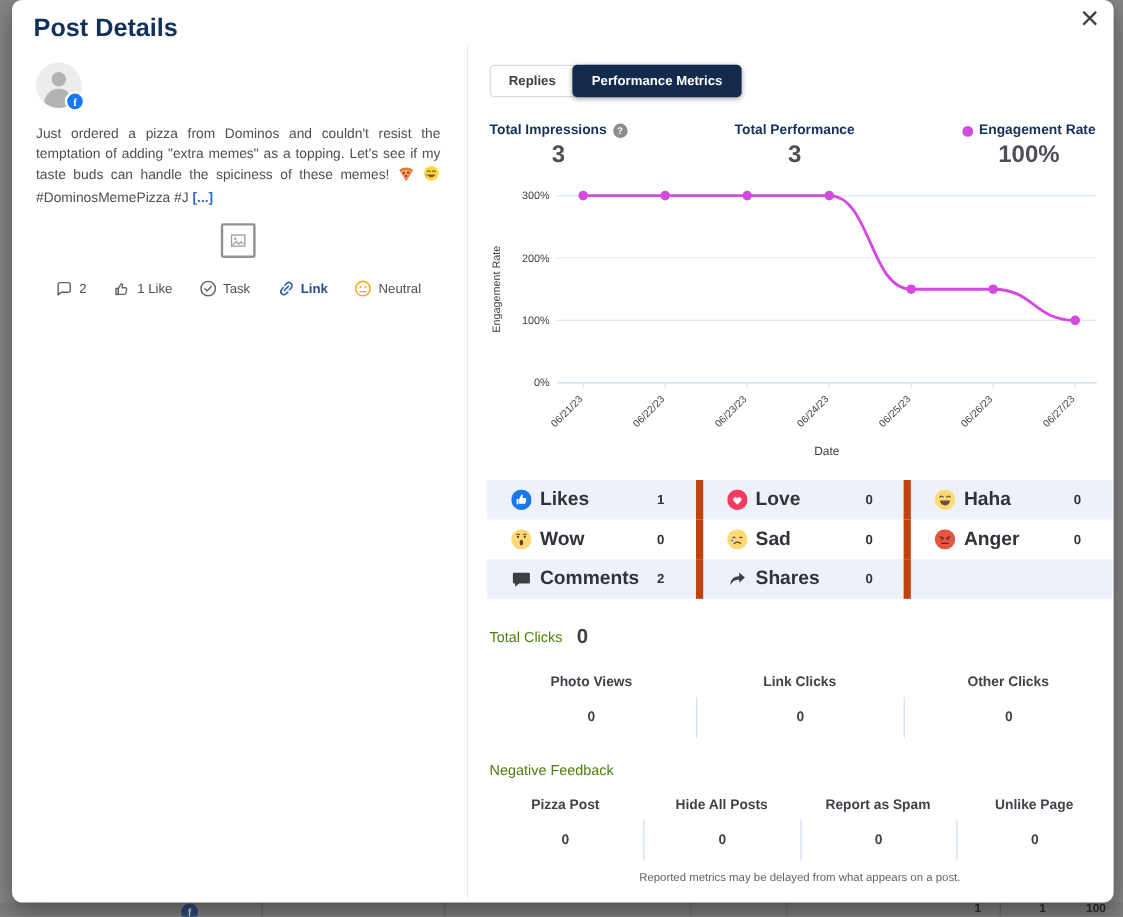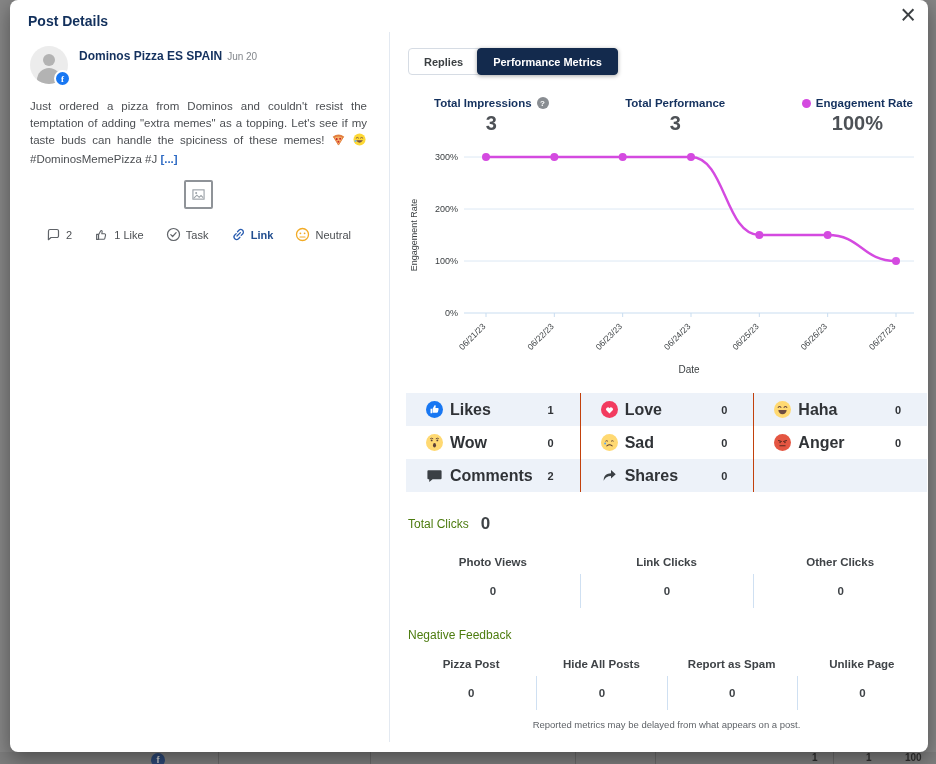--- a/index.html
+++ b/index.html
@@ -6,21 +6,21 @@
   .stage{position:relative;width:936px;height:764px;background:#868686;font-family:"Liberation Sans",sans-serif;overflow:hidden;}
   
   .bg-bottom{position:absolute;left:0;bottom:0;width:936px;height:12px;background:#7d7d7d;}
   .bg-div{position:absolute;bottom:0;width:1px;height:12px;background:#696969;}
   .bg-num{position:absolute;bottom:0;font-size:10px;font-weight:bold;color:#2e2e2e;line-height:12px;}
   .bg-fb{position:absolute;left:151px;bottom:-3px;width:14px;height:14px;border-radius:50%;background:#2c4775;color:#cfcfcf;font-size:9px;font-weight:bold;text-align:center;line-height:14px;}
 
   
   .modal{position:absolute;left:10px;top:0;width:918px;height:752px;background:#ffffff;border-radius:8px;box-shadow:0 6px 20px rgba(0,0,0,.4);}
   .modal-header{position:relative;padding:12px 18px 2px;}
-  .modal-title{font-size:14px;font-weight:bold;color:#12305c;}
+  .modal-title{font-size:21px;font-weight:bold;color:#12305c;}
   .close-btn{position:absolute;top:2px;right:12px;font-size:27px;color:#3c4043;line-height:1;cursor:pointer;font-weight:300;}
   .modal-body{display:flex;height:710px;}
 
   
   .left-pane{width:380px;min-width:380px;border-right:1px solid #e3e9f1;padding:10px 22px 0 20px;box-sizing:border-box;}
   .post-head{display:flex;gap:11px;margin:4px 0 10px;}
   .avatar-wrap{position:relative;width:38px;height:38px;}
   .avatar{width:38px;height:38px;border-radius:50%;background:#ececec;overflow:hidden;position:relative;}
   .avatar-head{position:absolute;top:8px;left:13px;width:12px;height:12px;border-radius:50%;background:#b3b3b3;}
   .avatar-body{position:absolute;top:22px;left:7px;width:24px;height:16px;border-radius:12px 12px 0 0;background:#b3b3b3;}
@@ -35,33 +35,33 @@
   .action{display:flex;align-items:center;gap:5px;cursor:pointer;}
   .action-link{color:#224e8f;font-weight:bold;}
 
   
   .right-pane{flex:1;padding:14px 11px 0 16px;box-sizing:border-box;}
   .tabs{display:flex;margin:2px 0 0 2px;}
   .tab{height:27px;padding:0 15px;font-size:11px;font-weight:bold;display:flex;align-items:center;border:1px solid #d6dce4;background:#fff;color:#3c4043;border-radius:4px 0 0 4px;cursor:pointer;box-sizing:border-box;}
   .tab.active{background:#132a4d;color:#fff;border:1px solid #132a4d;border-radius:4px;margin-left:-2px;box-shadow:0 1px 4px rgba(0,0,0,.35);}
 
   .summary{display:flex;justify-content:space-between;margin:22px 14px 0 2px;}
-  .summary-col{text-align:center;margin-left:26px;}
+  .summary-col{text-align:center;}
   .summary-label{font-size:11.5px;font-weight:bold;color:#14315e;display:flex;align-items:center;gap:5px;justify-content:center;}
   .summary-value{font-size:20px;font-weight:bold;color:#4d5156;margin-top:3px;}
   .help-icon{width:12px;height:12px;border-radius:50%;background:#898d92;color:#fff;font-size:8px;font-weight:bold;display:inline-flex;align-items:center;justify-content:center;cursor:pointer;}
   .rate-dot{width:9px;height:9px;border-radius:50%;display:inline-block;}
 
   .chart-wrap{margin-top:8px;}
 
   
   .reactions{margin-top:10px;width:521px;}
   .rx-row{display:grid;grid-template-columns:1fr 1fr 1fr;}
   .rx-row.striped{background:#edf2f9;}
-  .rx-cell{display:flex;align-items:center;height:33px;padding:0 26px 0 20px;border-left:1px solid #c2410c;box-sizing:border-box;}
+  .rx-cell{display:flex;align-items:center;height:33px;padding:0 26px 0 20px;border-left:6px solid #c2410c;box-sizing:border-box;}
   .rx-cell:first-child{border-left:none;}
   .rx-label{font-size:16px;font-weight:bold;color:#303337;margin-left:7px;}
   .rx-value{font-size:11px;font-weight:bold;color:#303337;margin-left:auto;}
   .rx-icon{width:17px;height:17px;flex:none;}
 
   .clicks-title-row{display:flex;align-items:center;gap:12px;margin:22px 0 0 2px;}
   .section-title{font-size:12px;font-weight:normal;color:#4d7c0f;}
   .big-zero{font-size:17px;font-weight:bold;color:#3f4347;}
   .cols-3{display:grid;grid-template-columns:1fr 1fr 1fr;width:521px;}
   .cols-4{display:grid;grid-template-columns:1fr 1fr 1fr 1fr;width:521px;}
@@ -99,23 +99,20 @@
     <div class="modal-body">
 
       <div class="left-pane">
         <div class="post-head">
           <div class="avatar-wrap">
             <div class="avatar">
               <div class="avatar-head"></div>
                 <div class="avatar-body"></div>
             </div>
             <div class="fb-badge">f</div>
-          </div>
-          <div>
-            <span class="post-author">Dominos Pizza ES SPAIN</span><span class="post-date">Jun 20</span>
           </div>
         </div>
 
         <div class="post-text">
           <span>Just ordered a pizza from Dominos and couldn't resist the temptation of adding "extra memes" as a topping. Let's see if my taste buds can handle the spiciness of these memes!</span>
           <span class="emoji"><svg width="13" height="13" viewBox="0 0 14 14">
                 <path d="M1.5 4 A10 10 0 0 1 12.5 4 L7 13z" fill="#f6b26b" stroke="#e07b39" stroke-width="1"></path>
                 <path d="M1.5 4 A10 10 0 0 1 12.5 4 l-.7 1.3 A8.6 8.6 0 0 0 2.2 5.3z" fill="#e07b39"></path>
                 <circle cx="5" cy="6.6" r="1.1" fill="#cc2b2b"></circle>
                 <circle cx="8.8" cy="6.2" r="1.1" fill="#cc2b2b"></circle>

